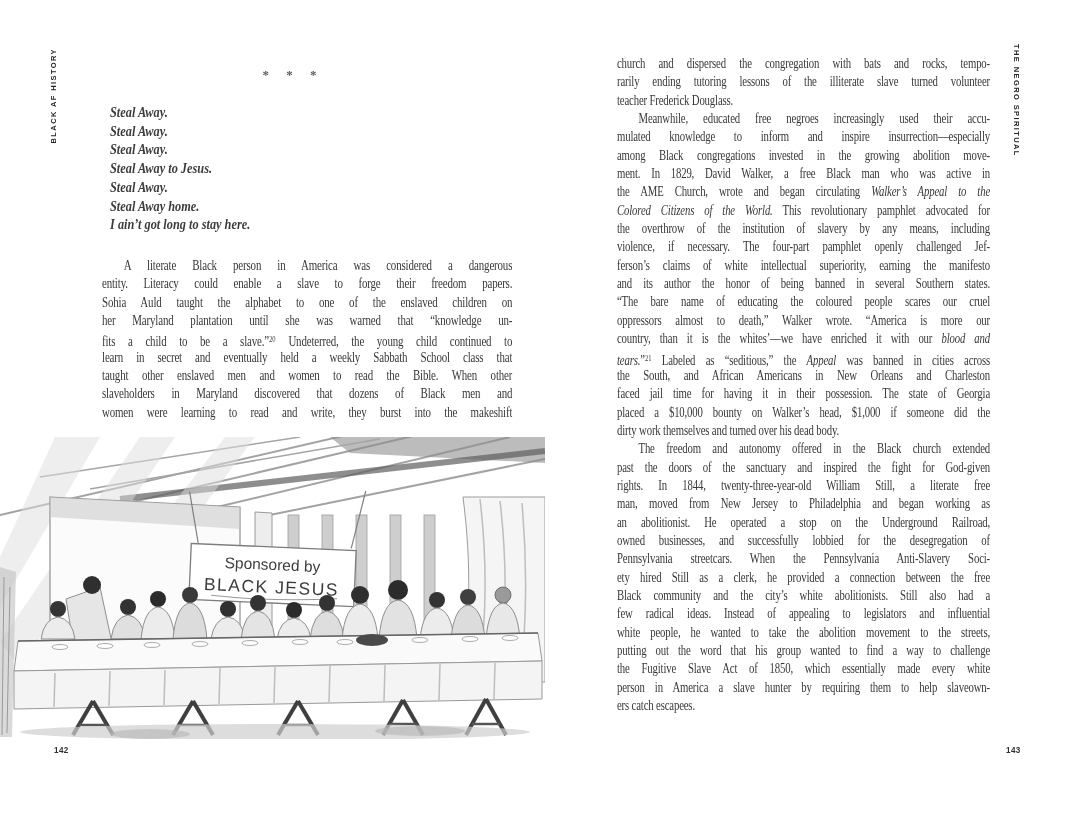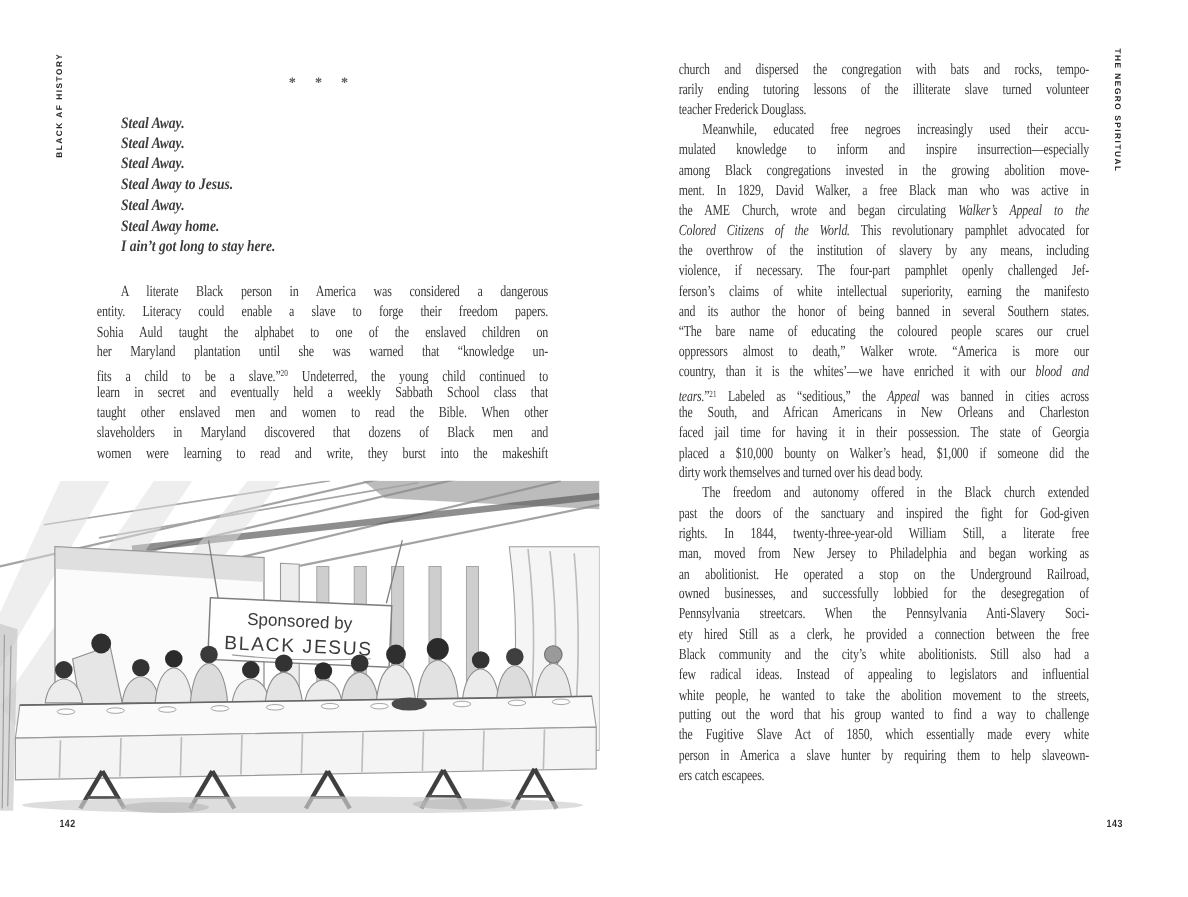--- a/index.html
+++ b/index.html
@@ -26,21 +26,21 @@
   .divider{position:absolute;left:88px;top:67px;width:410px;text-align:center;
            font-size:13px;letter-spacing:7px;color:#5a5a5a;font-weight:bold;}
 
   
   .lyrics{position:absolute;left:110px;top:103px;font-weight:bold;}
   .lyr{font-style:italic;font-size:14.5px;line-height:18.7px;color:#3c3c3c;
        transform:scaleX(.85);transform-origin:0 0;white-space:nowrap;}
 
   
   .bodycol{position:absolute;}
-  #body-left{left:88px;top:257px;width:410px;}
+  #body-left{left:102px;top:257px;width:410px;}
   #body-right{left:617px;top:55px;width:373px;}
   .bl{font-size:14px;color:#383838;letter-spacing:-.2px;
       text-align:justify;text-align-last:justify;height:18.35px;line-height:18.35px;
       overflow:hidden;transform-origin:0 0;}
   #body-left .bl{width:526px;transform:scaleX(.78);}
   #body-right .bl{width:486px;transform:scaleX(.7675);}
   .bl.ind{text-indent:28px;}
   .bl.endl{text-align-last:left;}
   .bl .it{font-style:italic;}
   .bl .sup{font-size:8.5px;vertical-align:4px;letter-spacing:0;}

